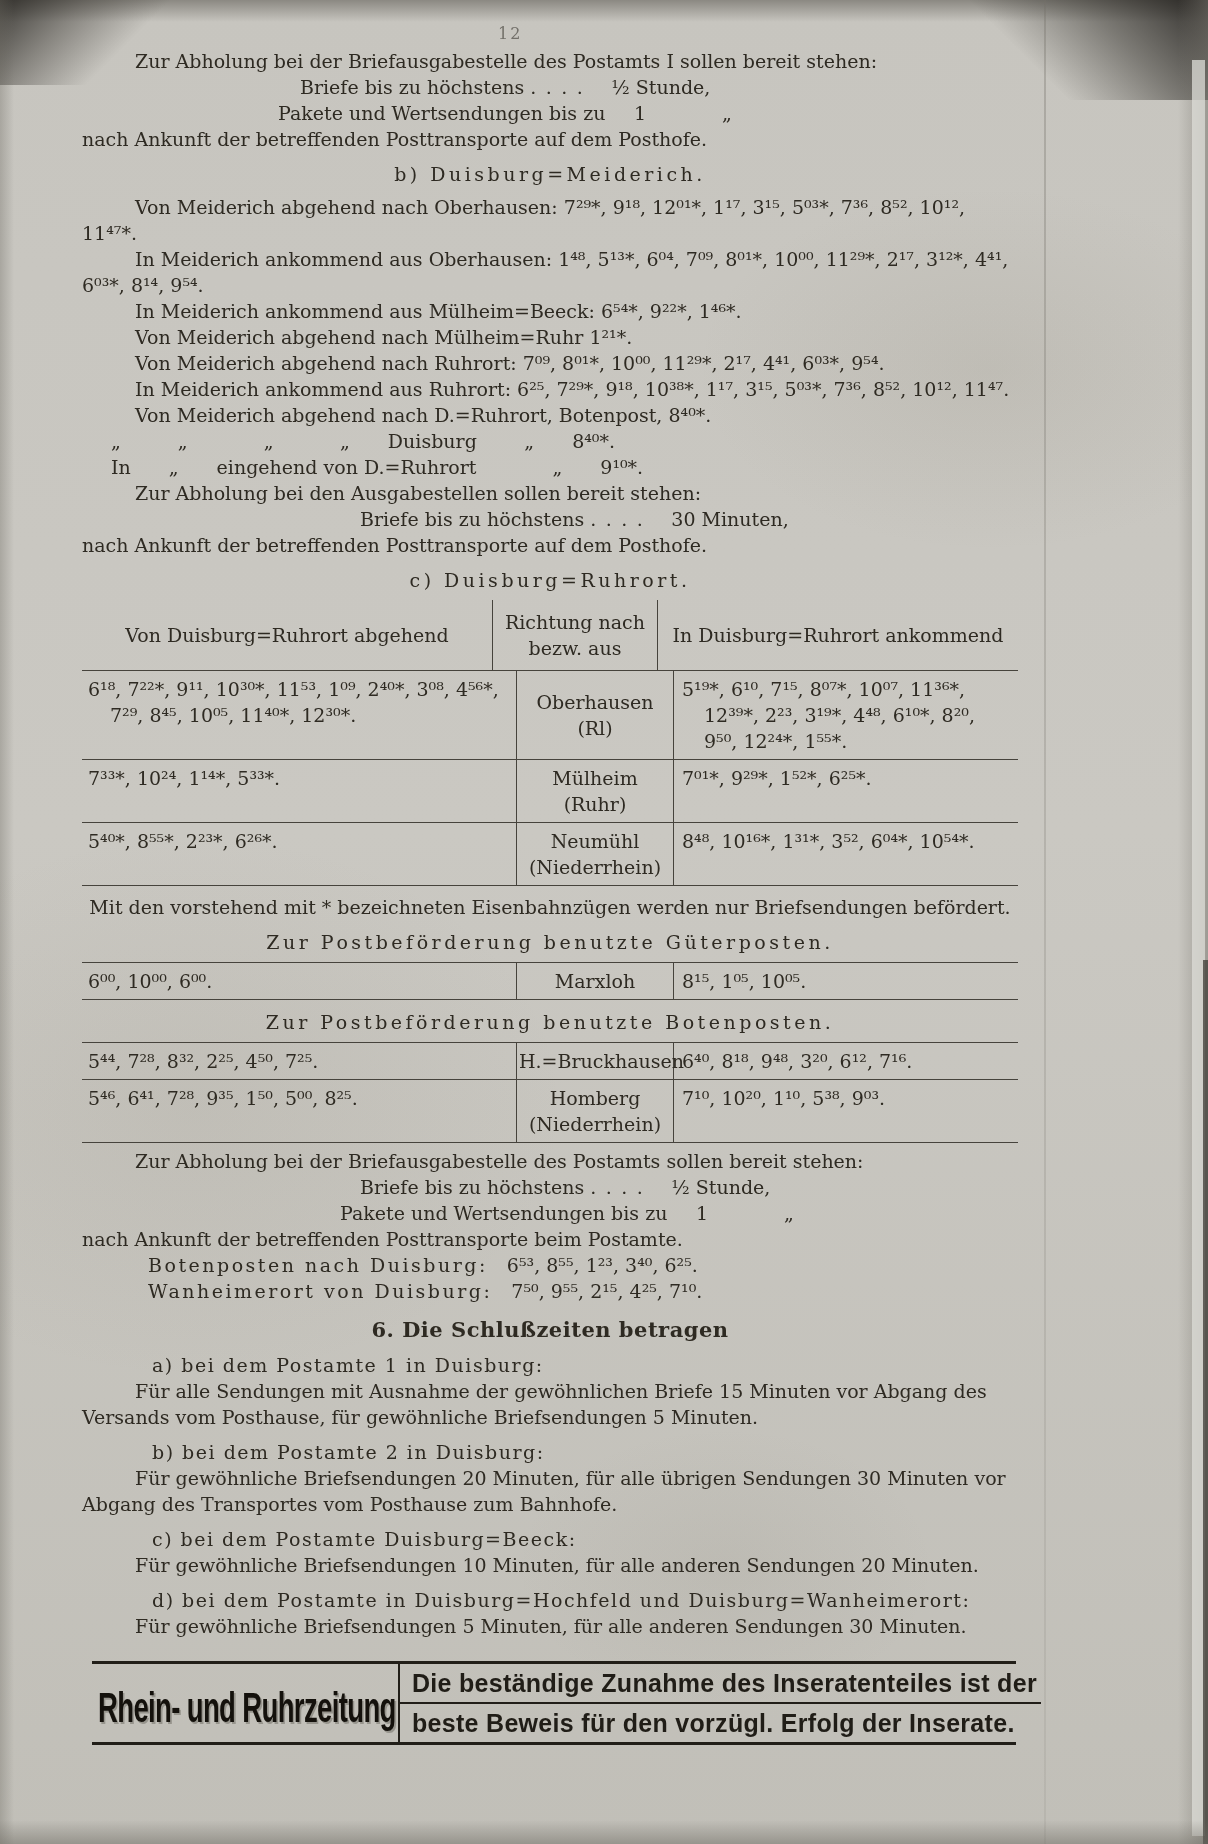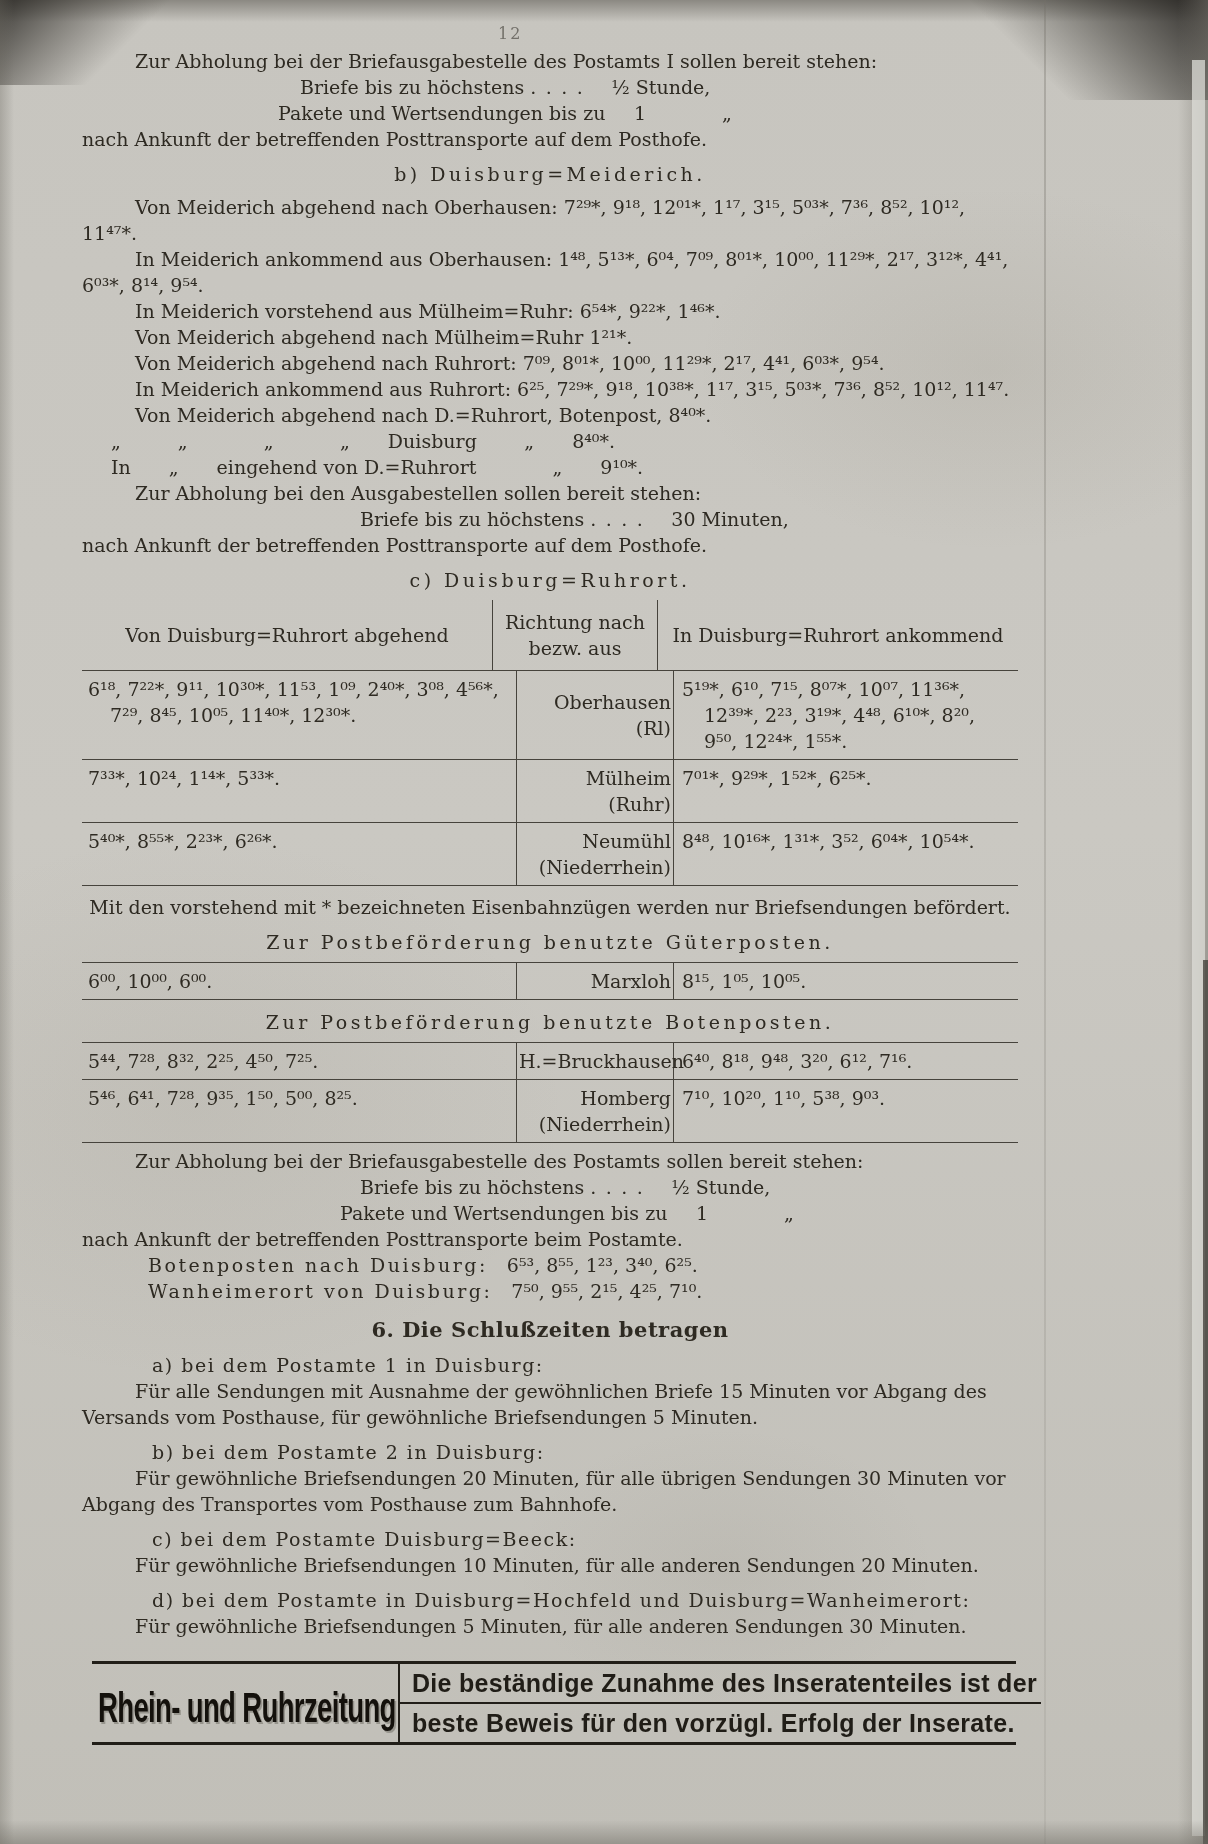--- a/index.html
+++ b/index.html
@@ -51,21 +51,21 @@
   .h-sperr{text-align:center;letter-spacing:3.5px;margin:9px 0 7px;}
   .h-bold{text-align:center;font-weight:bold;font-size:21px;margin:13px 0 8px;letter-spacing:0.5px;}
   .star-note{text-align:center;margin:8px 0 2px;}
 
   
   .ptable{margin:7px 0 5px 0;}
   .ptable.topline{border-top:1px solid #46433c;}
   .trow{display:flex;align-items:stretch;border-bottom:1px solid #46433c;}
   .tc{padding:5px 8px;}
   .tc.dep{width:398px;padding-left:28px;text-indent:-22px;}
-  .tc.mid{width:152px;text-align:right;border-left:1px solid #46433c;border-right:1px solid #46433c;
+  .tc.mid{width:152px;text-align:center;border-left:1px solid #46433c;border-right:1px solid #46433c;
           display:flex;flex-direction:column;justify-content:center;padding:5px 2px;}
   .tc.arr{flex:1;padding-left:30px;text-indent:-22px;}
   .thead .tc{display:flex;align-items:center;justify-content:center;text-indent:0;padding:9px 6px;text-align:center;}
   .dirname{white-space:nowrap;}
 
   
   .ad{margin:22px 0 0 10px;width:924px;display:flex;align-items:stretch;
       border-top:3px solid #211e18;border-bottom:3px solid #211e18;}
   .ad-logo{width:298px;display:flex;align-items:center;padding:15px 2px 7px 6px;}
   .ad-logo-text{font-family:"Liberation Sans","DejaVu Sans",sans-serif;font-weight:bold;font-size:43px;
@@ -97,21 +97,21 @@
 
   <p class="ind">Zur Abholung bei der Briefausgabestelle des Postamts I sollen bereit stehen:</p>
   <p class="ml218">Briefe bis zu höchstens . . . .  ½ Stunde,</p>
   <p class="ml196">Pakete und Wertsendungen bis zu  1    „</p>
   <p>nach Ankunft der betreffenden Posttransporte auf dem Posthofe.</p>
 
   <p class="h-sperr">b) Duisburg=Meiderich.</p>
 
   <p class="ind">Von Meiderich abgehend nach Oberhausen: 7²⁹*, 9¹⁸, 12⁰¹*, 1¹⁷, 3¹⁵, 5⁰³*, 7³⁶, 8⁵², 10¹², 11⁴⁷*.</p>
   <p class="ind">In Meiderich ankommend aus Oberhausen: 1⁴⁸, 5¹³*, 6⁰⁴, 7⁰⁹, 8⁰¹*, 10⁰⁰, 11²⁹*, 2¹⁷, 3¹²*, 4⁴¹, 6⁰³*, 8¹⁴, 9⁵⁴.</p>
-  <p class="ind">In Meiderich vorstehend aus Mülheim=Ruhr: 6⁵⁴*, 9²²*, 1⁴⁶*.</p>
+  <p class="ind">In Meiderich ankommend aus Mülheim=Beeck: 6⁵⁴*, 9²²*, 1⁴⁶*.</p>
   <p class="ind">Von Meiderich abgehend nach Mülheim=Ruhr 1²¹*.</p>
   <p class="ind">Von Meiderich abgehend nach Ruhrort: 7⁰⁹, 8⁰¹*, 10⁰⁰, 11²⁹*, 2¹⁷, 4⁴¹, 6⁰³*, 9⁵⁴.</p>
   <p class="ind">In Meiderich ankommend aus Ruhrort: 6²⁵, 7²⁹*, 9¹⁸, 10³⁸*, 1¹⁷, 3¹⁵, 5⁰³*, 7³⁶, 8⁵², 10¹², 11⁴⁷.</p>
   <p class="ind">Von Meiderich abgehend nach D.=Ruhrort, Botenpost, 8⁴⁰*.</p>
   <p class="ml53">„   „    „    „  Duisburg   „  8⁴⁰*.</p>
   <p class="ml53">In  „  eingehend von D.=Ruhrort    „  9¹⁰*.</p>
 
   <p class="ind">Zur Abholung bei den Ausgabestellen sollen bereit stehen:</p>
   <p class="ml278">Briefe bis zu höchstens . . . .  30 Minuten,</p>
   <p>nach Ankunft der betreffenden Posttransporte auf dem Posthofe.</p>

